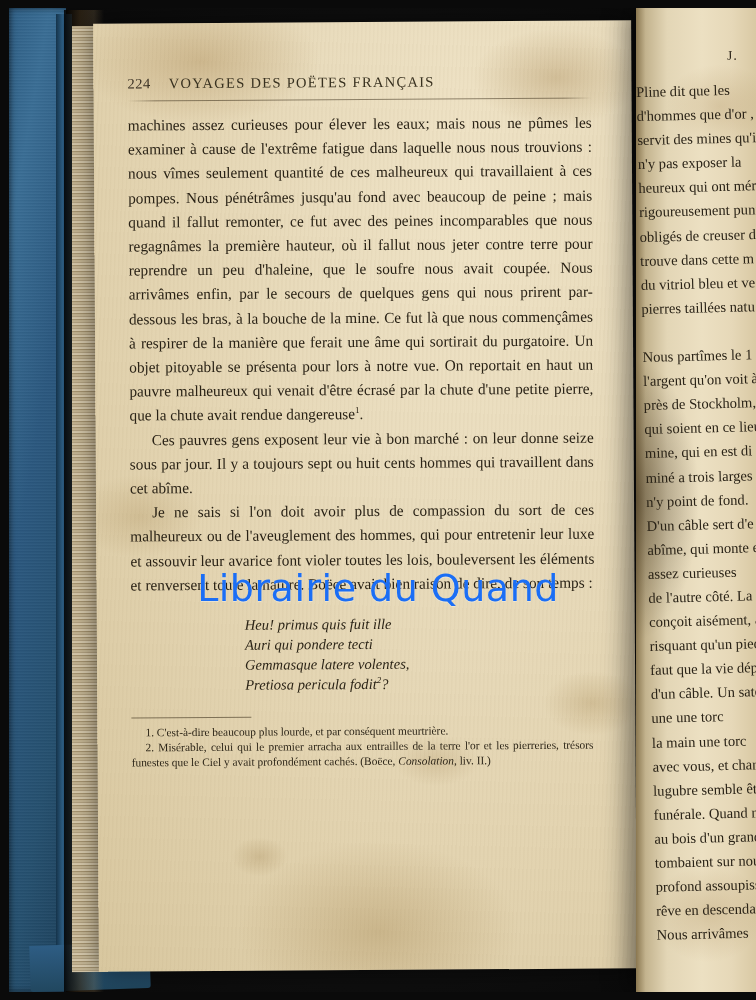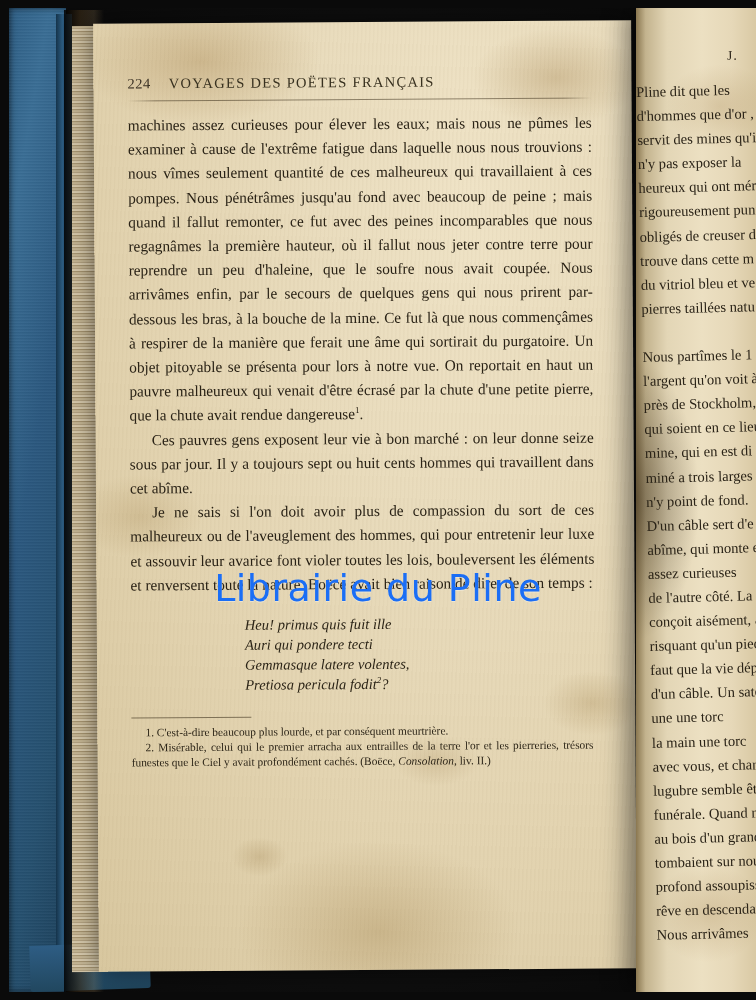--- a/index.html
+++ b/index.html
@@ -375,15 +375,15 @@
         <div>rêve en descendant</div>
         <div>Nous arrivâmes</div>
       </div>
     </div>
   </div>
 
   <div class="edge-top"></div>
   <div class="edge-bottom"></div>
   <div class="edge-left"></div>
 
-  <div class="watermark" style="color: rgb(27, 110, 245);">Librairie du Pline</div>
+  <div class="watermark" style="color: rgb(27, 110, 245);">Librairie du Quand</div>
 
 </div>
 
 </body></html>

